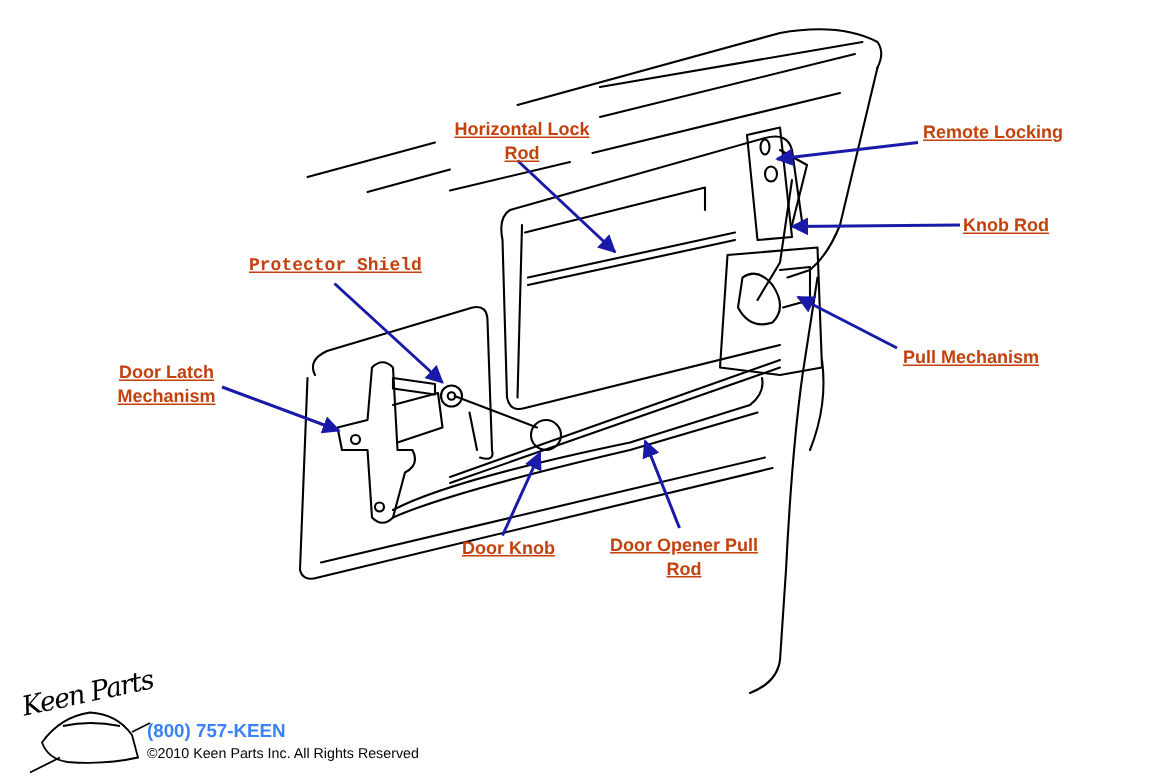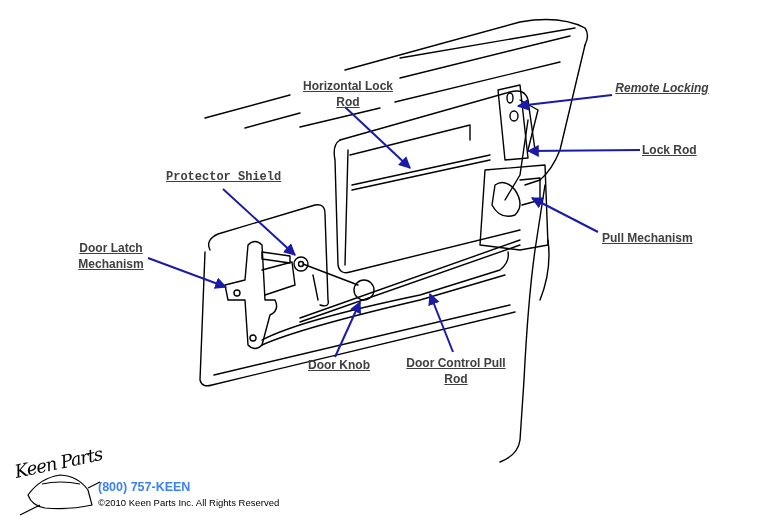--- a/index.html
+++ b/index.html
@@ -1,18 +1,18 @@
 <!DOCTYPE html>
 <html><head>
 <meta charset="utf-8">
 <style>
   html, body { margin:0; padding:0; background:#ffffff; }
   body { width:770px; height:518px; position:relative; overflow:hidden; font-family:"Liberation Sans", sans-serif; }
   #diagram { position:absolute; left:0; top:0; width:770px; height:518px; }
-  .label { position:absolute; color:#404040; font-weight:bold; font-size:12px; text-decoration:underline; text-align:center; line-height:16px; white-space:nowrap; cursor:pointer; }
+  .label { position:absolute; color:#c2410c; font-weight:bold; font-size:12px; text-decoration:underline; text-align:center; line-height:16px; white-space:nowrap; cursor:pointer; }
   .label span { display:block; }
   .logo-script { position:absolute; left:14px; top:452px; font-family:"DejaVu Serif", serif; font-style:italic; font-size:18px; color:#000; transform:rotate(-12deg); letter-spacing:-1px; }
   .phone { position:absolute; left:98px; top:480px; color:#3b82f6; font-weight:bold; font-size:12.5px; font-family:"Liberation Sans", sans-serif; }
   .copyright { position:absolute; left:98px; top:497px; color:#000; font-size:9.5px; font-family:Liberation Sans, sans-serif; }
 </style>
 </head>
 <body>
 
 <svg id="diagram" viewBox="0 0 770 518" xmlns="http://www.w3.org/2000/svg">
   <g fill="none" stroke="#000" stroke-width="1.4" stroke-linecap="round" stroke-linejoin="round">
@@ -95,39 +95,39 @@
     <path d="M42,484 Q60,480 80,484"></path>
     <path d="M20,515 L40,505"></path>
     <path d="M88,488 L100,482"></path>
   </g>
 </svg>
 
 <div class="label" style="left:298px; top:78px; width:100px;">
   <span>Horizontal Lock</span>
   <span>Rod</span>
 </div>
-<div class="label" style="left:612px; top:80px; width:100px;font-style:italic;">
+<div class="label" style="left:612px; top:80px; width:100px;">
   <span>Remote Locking</span>
 </div>
 <div class="label" style="left:642px; top:142px;">
-  <span>Lock Rod</span>
+  <span>Knob Rod</span>
 </div>
 <div class="label" style="left:166px; top:169px;font-family:Liberation Mono, monospace;">
   <span>Protector Shield</span>
 </div>
 <div class="label" style="left:602px; top:230px;">
   <span>Pull Mechanism</span>
 </div>
 <div class="label" style="left:66px; top:240px; width:90px;">
   <span>Door Latch</span>
   <span>Mechanism</span>
 </div>
 <div class="label" style="left:308px; top:357px;">
   <span>Door Knob</span>
 </div>
 <div class="label" style="left:403px; top:355px; width:106px;">
-  <span>Door Control Pull</span>
+  <span>Door Opener Pull</span>
   <span>Rod</span>
 </div>
 
 <div class="logo-script">Keen Parts</div>
 <div class="phone">(800) 757-KEEN</div>
 <div class="copyright">©2010 Keen Parts Inc. All Rights Reserved</div>
 
 </body></html>

